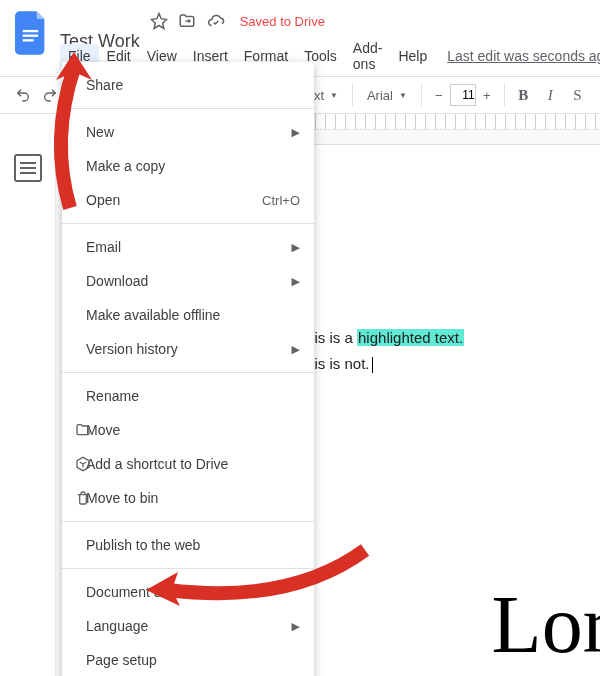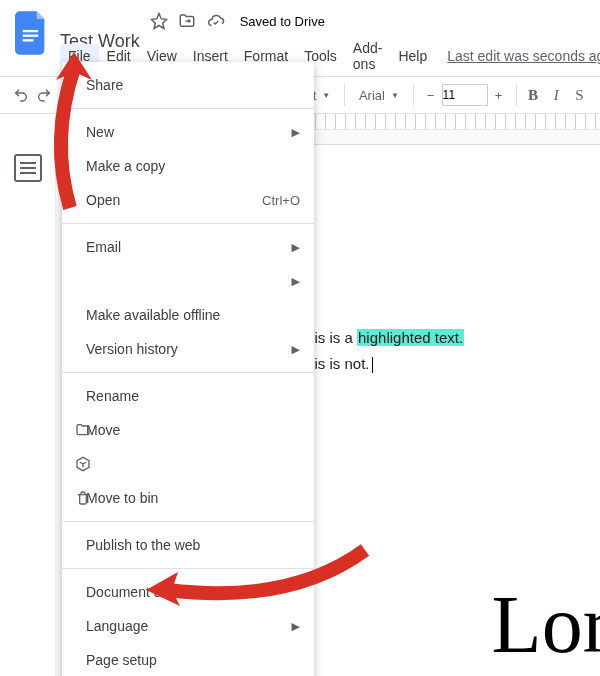--- a/index.html
+++ b/index.html
@@ -15,36 +15,36 @@
   .header { display: flex; padding: 8px 12px 0 12px; align-items: flex-start; }
   .logo {
     width: 40px; height: 50px; display: flex; align-items: center; justify-content: center;
     margin-right: 8px; flex-shrink: 0;
   }
   .logo svg { width: 34px; height: 44px; }
   .title-area { display: flex; flex-direction: column; flex: 1; }
   .title-row { display: flex; align-items: center; gap: 10px; font-size: 18px; color: #3c4043; height: 26px; }
   .title { font-size: 18px; font-weight: 400; color: #444; margin-top: 41px; }
   .title-icon { color: #5f6368; display: flex; align-items: center; }
-  .saved-text { font-size: 13px; color: #000000; margin-left: 4px; }
+  .saved-text { font-size: 13px; color: #ef4444; margin-left: 4px; }
   .menu-row { display: flex; align-items: center; gap: 0; font-size: 14px; color: #3c4043; margin-top: 2px; }
   .menu-item { padding: 4px 8px; cursor: pointer; border-radius: 4px; }
   .menu-item.active { background: #e8f0fe; }
   .last-edit { color: #5f6368; text-decoration: underline; font-size: 14px; margin-left: 12px; white-space: nowrap; }
   .toolbar {
     display: flex; align-items: center; border-top: 1px solid #e0e0e0; border-bottom: 1px solid #e0e0e0;
     padding: 4px 10px; height: 38px; gap: 2px; font-size: 13px; color: #5f6368;
     position: relative; z-index: 1;
   }
   .tb-btn { width: 28px; height: 28px; display: flex; align-items: center; justify-content: center; border-radius: 4px; cursor: pointer; color: #5f6368; }
   .tb-sep { width: 1px; height: 22px; background: #e0e0e0; margin: 0 4px; }
   .tb-select { display: flex; align-items: center; gap: 6px; padding: 0 8px; cursor: pointer; white-space: nowrap; }
   .tb-drop { font-size: 8px; color: #5f6368; }
   .tb-fsgroup { display: flex; align-items: center; }
-  .tb-fs { border: 1px solid #ccc; width: 46px; height: 22px; text-align: left; font-size: 12px; }
+  .tb-fs { border: 1px solid #ccc; width: 26px; height: 22px; text-align: right; font-size: 12px; }
   .tb-pm { width: 22px; height: 22px; display: flex; align-items: center; justify-content: center; cursor: pointer; }
   .tb-bold { font-weight: bold; font-size: 15px; font-family: serif; }
   .tb-italic { font-style: italic; font-family: serif; font-size: 15px; }
   .tb-strike { font-family: serif; font-size: 15px; }
 
   .workspace { display: flex; height: calc(676px - 100px); position: relative; }
   .left-rail { width: 56px; display: flex; flex-direction: column; align-items: center; padding-top: 40px; border-right: 1px solid #eee; }
   .outline-icon { width: 28px; height: 28px; border: 2px solid #5f6368; border-radius: 3px; display: flex; flex-direction: column; justify-content: center; gap: 3px; padding: 4px; }
   .outline-icon div { height: 2px; background: #5f6368; }
   .canvas-area { flex: 1; background: #f9f9f9; position: relative; overflow: hidden; }
@@ -191,20 +191,21 @@
   <div class="dd-item">
       <span class="dd-label">Open</span>
       <span class="dd-short">Ctrl+O</span>
     </div>
   <div class="dd-sep"></div>
   <div class="dd-item">
       <span class="dd-label">Email</span>
       <span class="dd-arrow">▶</span>
     </div>
   <div class="dd-item">
+      <span class="dd-label">Download</span>
       <span class="dd-arrow">▶</span>
     </div>
   <div class="dd-item">
       <span class="dd-label">Make available offline</span>
     </div>
   <div class="dd-item">
       <span class="dd-label">Version history</span>
       <span class="dd-arrow">▶</span>
     </div>
   <div class="dd-sep"></div>
@@ -219,20 +220,21 @@
       </span>
       <span class="dd-label">Move</span>
     </div>
   <div class="dd-item">
       <span class="dd-icon">
         <svg width="16" height="16" viewBox="0 0 24 24" fill="none" stroke="#5f6368" stroke-width="2">
           <path d="M12 2l9 5v10l-9 5-9-5V7z"></path>
           <path d="M12 12v5m0-5L7 9m5 3l5-3"></path>
         </svg>
       </span>
+      <span class="dd-label">Add a shortcut to Drive</span>
     </div>
   <div class="dd-item">
       <span class="dd-icon">
         <svg width="16" height="16" viewBox="0 0 24 24" fill="none" stroke="#5f6368" stroke-width="2">
           <path d="M4 7h16M9 7V5a2 2 0 0 1 2-2h2a2 2 0 0 1 2 2v2m2 0v12a2 2 0 0 1-2 2H9a2 2 0 0 1-2-2V7"></path>
         </svg>
       </span>
       <span class="dd-label">Move to bin</span>
     </div>
   <div class="dd-sep"></div>

